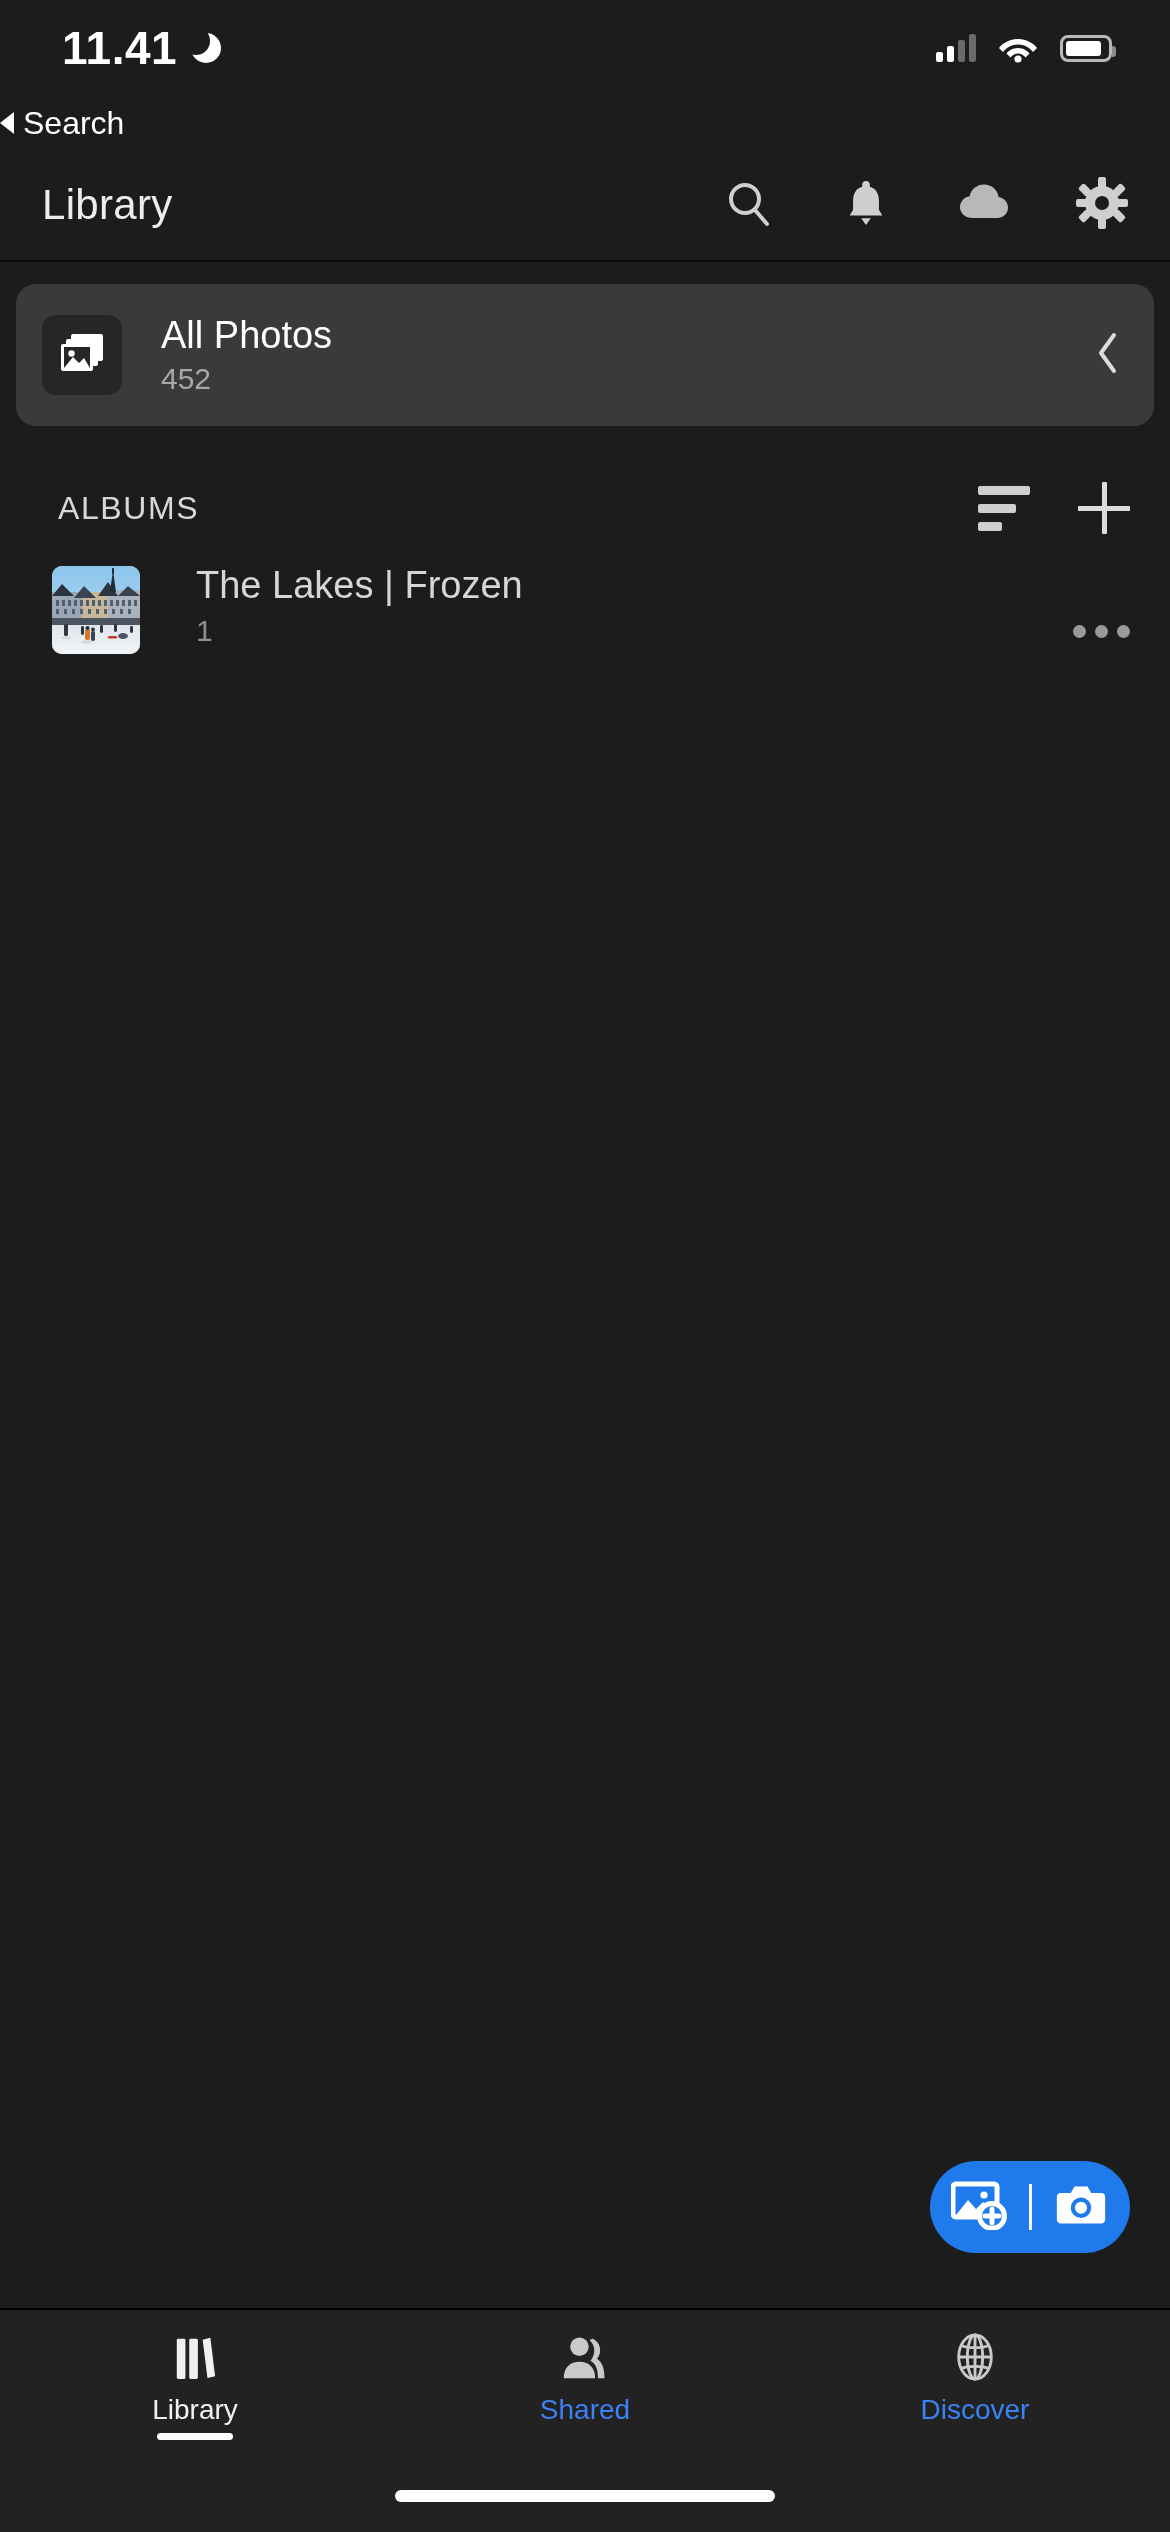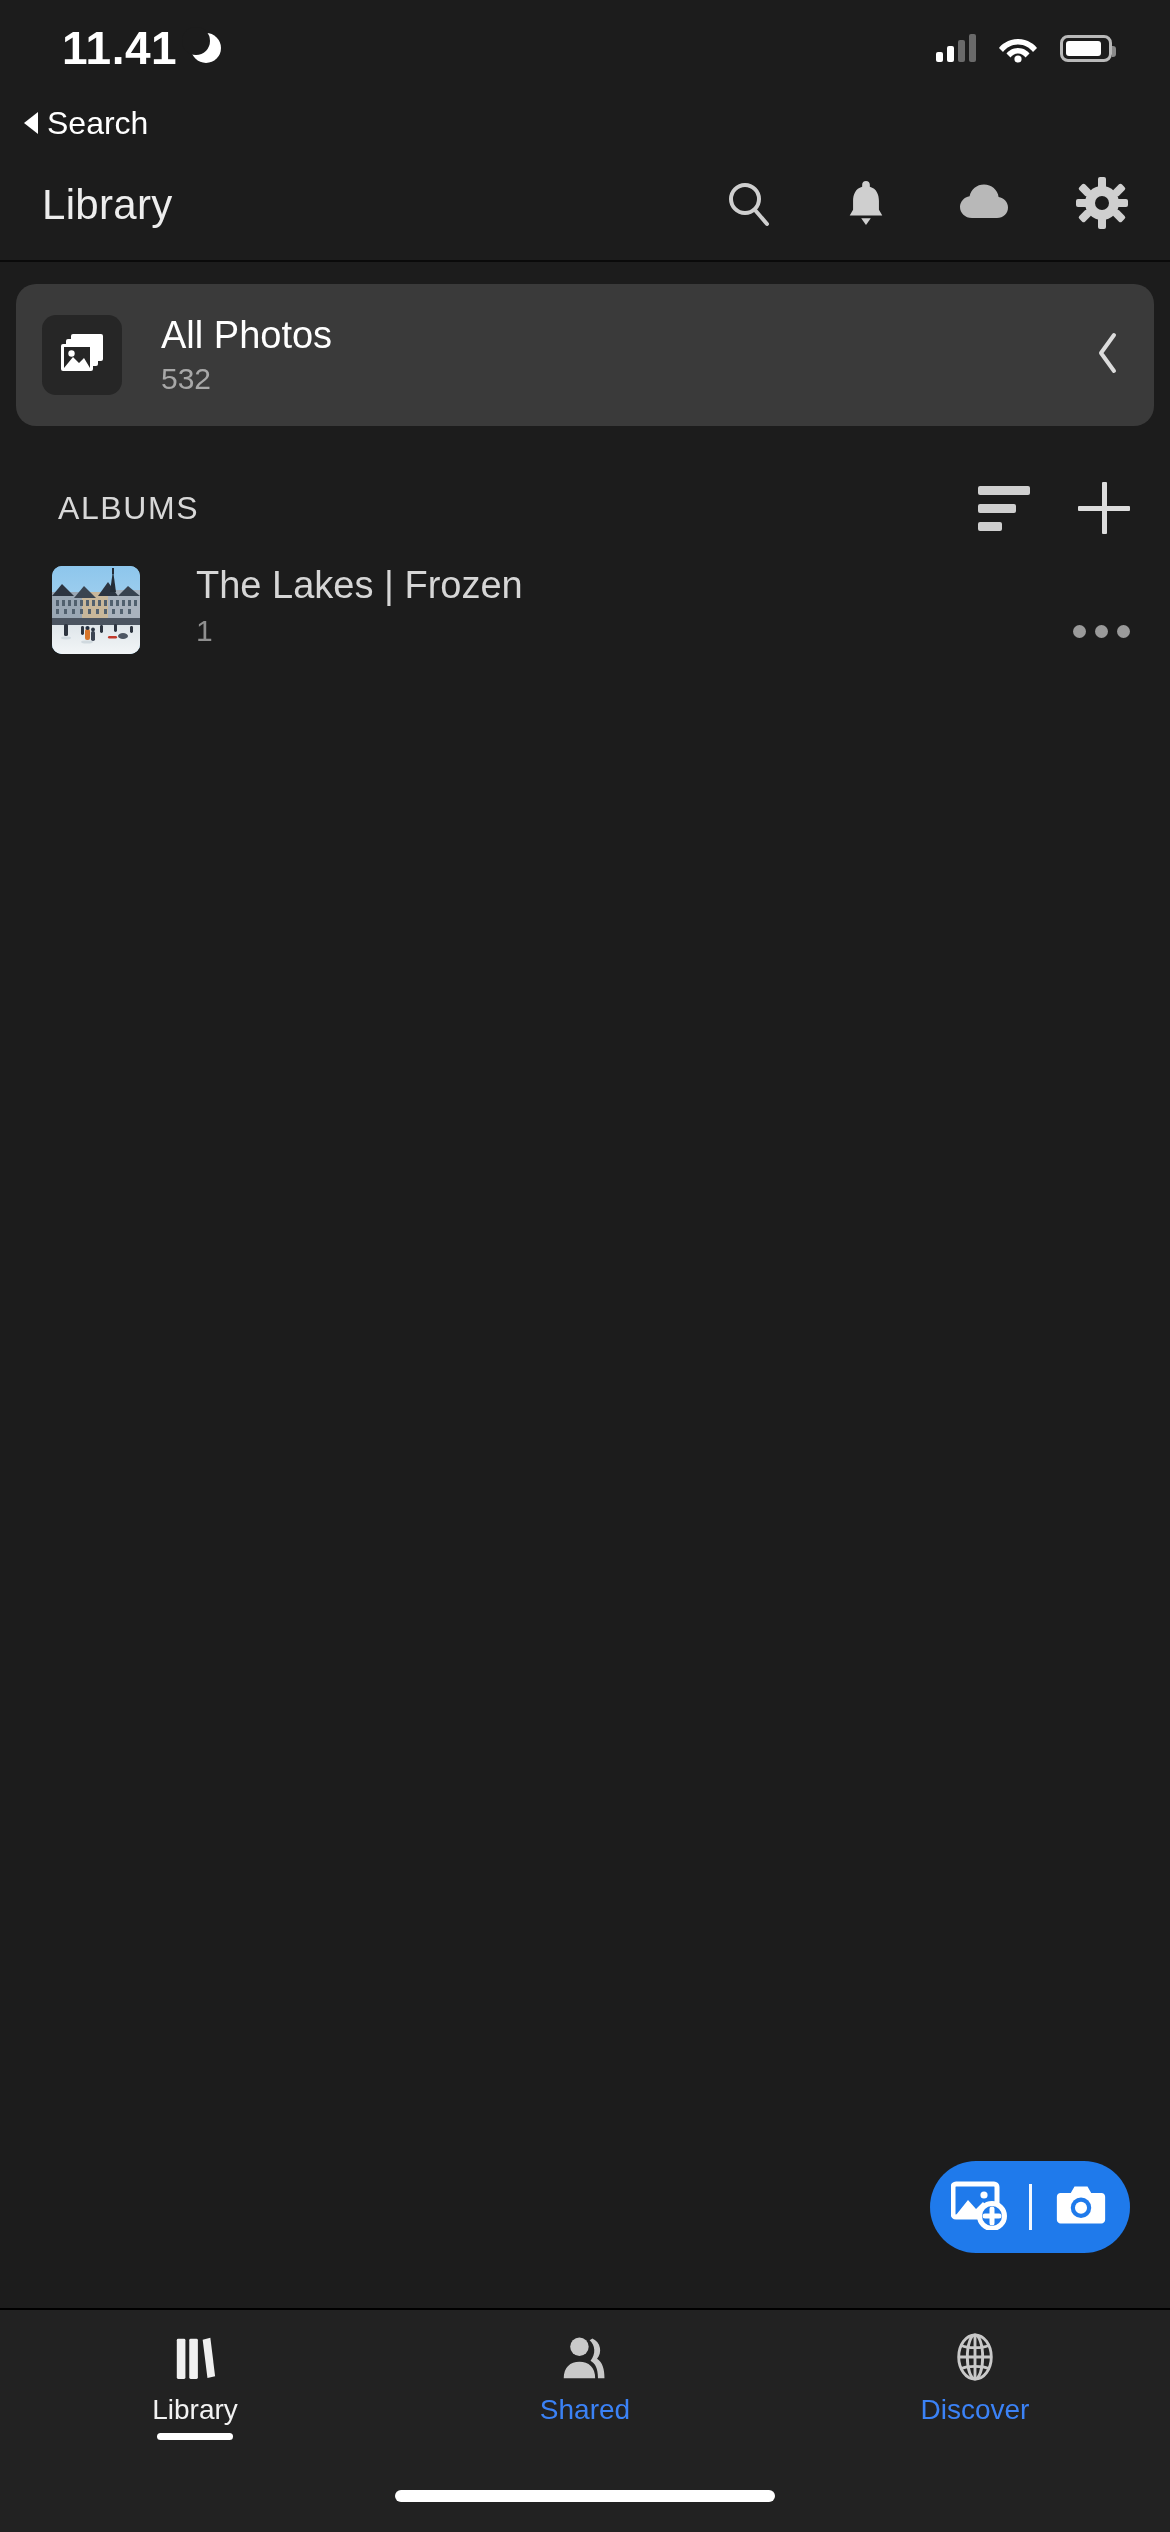--- a/index.html
+++ b/index.html
@@ -64,21 +64,20 @@
   .batt span{
     display:block; height:100%; width:88%;
     background:#ffffff; border-radius:3px;
   }
 
   
   .backrow {
     flex:0 0 auto;
     height:54px;
     display:flex; align-items:center;
-    padding-left:24px;
   }
   .back-btn {
     display:flex; align-items:center; gap:9px;
     color:#ffffff; font-size:32px; font-weight:400;
   }
   .back-tri {
     width:0; height:0;
     border-top:11px solid transparent;
     border-bottom:11px solid transparent;
     border-right:14px solid #ffffff;
@@ -320,21 +319,21 @@
             <rect x="7" y="7" width="32" height="27" rx="2" fill="#ffffff"></rect>
             <rect x="2" y="12" width="32" height="27" rx="2" fill="#ffffff"></rect>
             <rect x="5" y="15" width="26" height="21" fill="#262626"></rect>
             <circle cx="12.5" cy="21.5" r="3.2" fill="#ffffff"></circle>
             <path d="M5 36 L14 25 L20 31 L25 26 L31 36 Z" fill="#ffffff"></path>
           </svg>
         </span>
       </div>
       <div class="ap-text">
         <span class="ap-title">All Photos</span>
-        <span class="ap-count">532</span>
+        <span class="ap-count">452</span>
       </div>
       <div class="ap-chev">
         <span>
           <svg viewBox="0 0 24 44" width="24" height="44">
             <polyline points="18,4 5,22 18,40" fill="none" stroke="#dcdcdc" stroke-width="4" stroke-linecap="round" stroke-linejoin="round"></polyline>
           </svg>
         </span>
       </div>
     </div>
 

